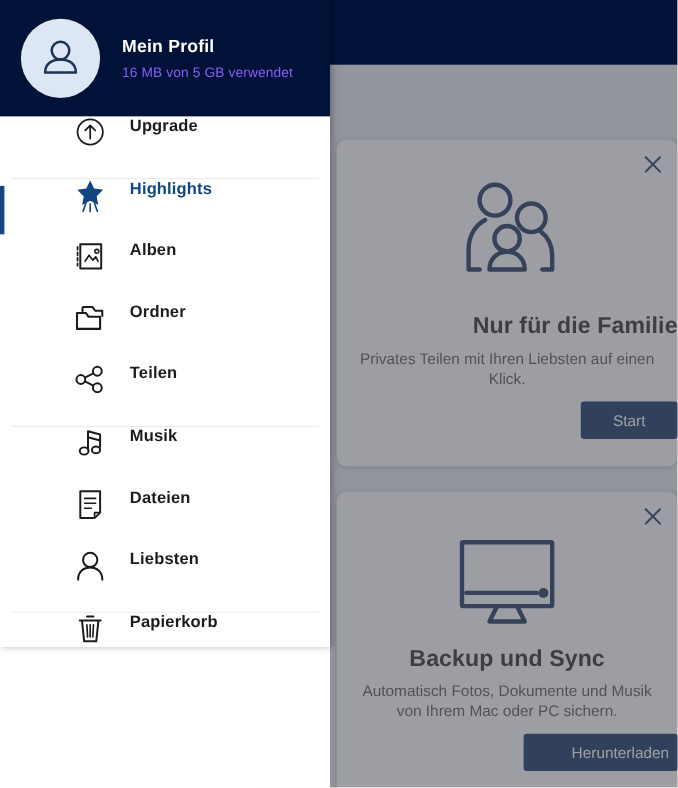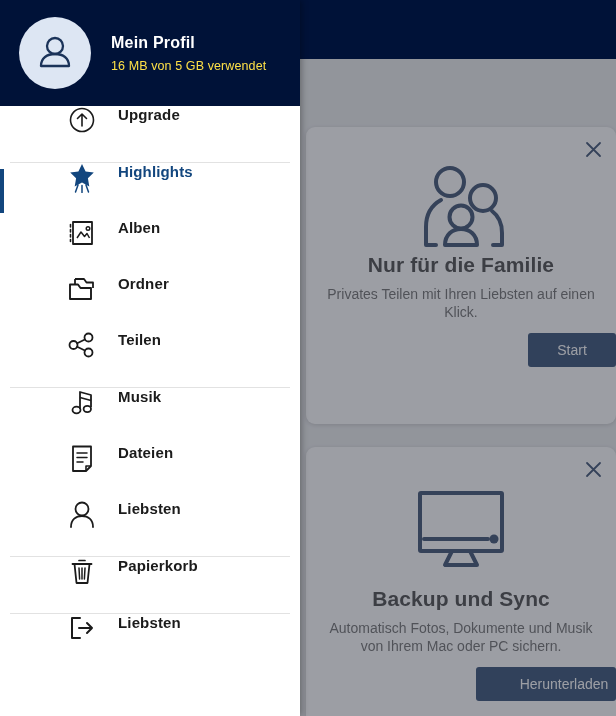--- a/index.html
+++ b/index.html
@@ -49,21 +49,21 @@
   #card-family .card-icon { margin-top: 38px; }
   #card-backup .card-icon { margin-top: 42px; }
 
   .card-title {
     text-align: center;
     font-size: 21px;
     font-weight: bold;
     color: #2c2c2c;
     letter-spacing: .1px;
   }
-  #card-family .card-title { margin-top: 0; }
+  #card-family .card-title { margin-top: 32px; text-align: right; }
   #card-backup .card-title { margin-top: 16px; }
 
   .card-desc {
     text-align: center;
     font-size: 14px;
     color: #585858;
     line-height: 18px;
     margin: 8px 18px 0 18px;
   }
   .card-btn-wrap { width: 100%; display: flex; justify-content: flex-end; }
@@ -85,21 +85,21 @@
   
   .dim-overlay {
     position: absolute; left: 300px; top: 59px;
     width: 316px; height: 657px;
     background: rgba(74, 79, 90, 0.55);
     pointer-events: none;
   }
 
   
   .sidebar {
-    position: absolute; left: 0; top: 0; width: 300px; height: 716px;
+    position: absolute; left: 0; top: 0; width: 300px; height: 588px;
     background: #ffffff;
     box-shadow: 2px 0 6px rgba(0,0,0,0.28);
     overflow: hidden;
   }
   .profile {
     position: relative;
     height: 106px;
     background: #001238;
     display: flex;
     align-items: center;
@@ -109,21 +109,21 @@
     width: 72px; height: 72px; border-radius: 50%;
     background: #dde6f3;
     display: flex; align-items: center; justify-content: center;
     flex: none;
   }
   .profile-text { margin-left: 20px; }
   .profile-name {
     color: #ffffff; font-size: 16px; font-weight: bold; letter-spacing: .2px;
   }
   .profile-quota {
-    color: #fde047; font-size: 12.5px; margin-top: 7px; letter-spacing: .1px;
+    color: #8b5cf6; font-size: 12.5px; margin-top: 7px; letter-spacing: .1px;
   }
 
   .menu { position: relative; }
   .menu-item {
     position: relative;
     height: 56px;
     display: flex;
     align-items: flex-start;
     cursor: pointer;
     background: #ffffff;

